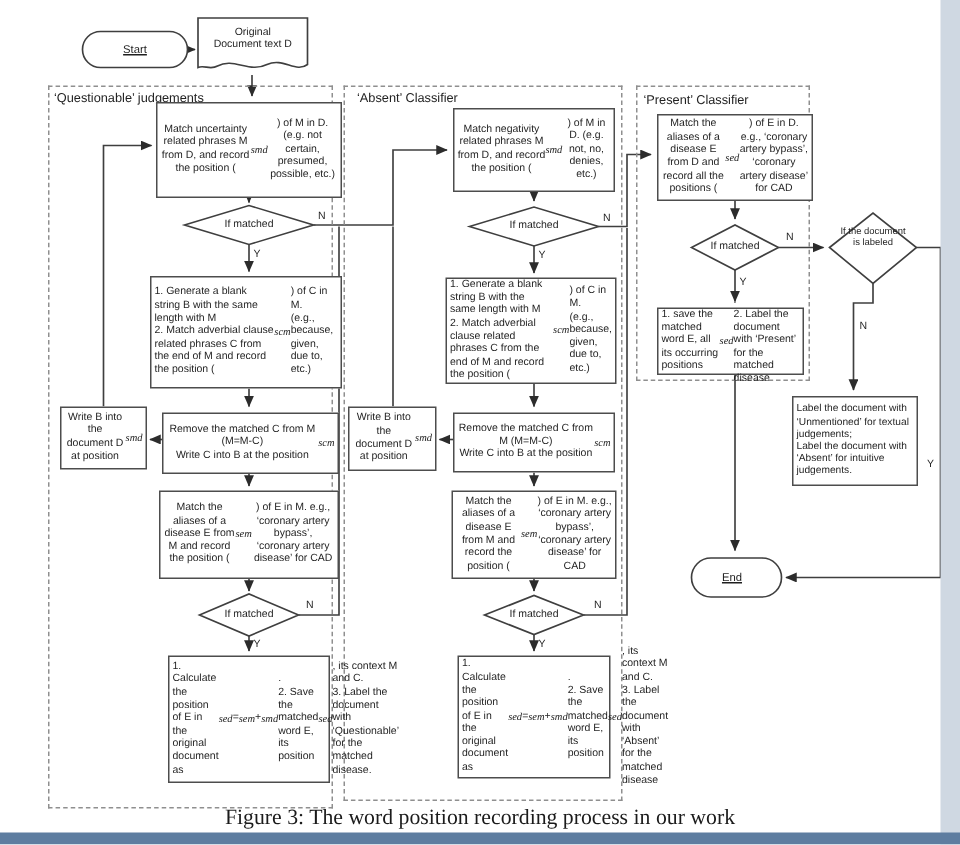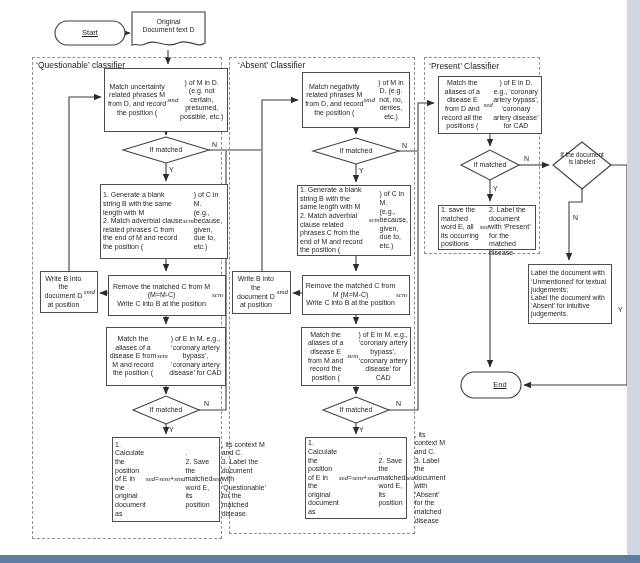--- a/index.html
+++ b/index.html
@@ -74,27 +74,27 @@
       <polygon points="461,165 490,150 519,165 490,180"></polygon>
       <polygon points="553,165 582,142 611,165 582,189"></polygon>
       <rect x="461" y="372" width="60" height="26" rx="13"></rect>
     </g>
   </svg>
 
   <div class="dashed" style="left:32px;top:57px;width:190px;height:482px;"></div>
   <div class="dashed" style="left:229px;top:57px;width:186px;height:477px;"></div>
   <div class="dashed" style="left:424px;top:57px;width:116px;height:197px;"></div>
 
-  <div class="clf-title" style="left:36px;top:60px;">‘Questionable’ classifier</div>
+  <div class="clf-title" style="left:36px;top:60px;">‘Questionable’ judgements</div>
   <div class="clf-title" style="left:238px;top:60px;">‘Absent’ Classifier</div>
   <div class="clf-title" style="left:429px;top:61px;">‘Present’ Classifier</div>
 
   <div class="ltext" style="left:55px;top:28px;width:70px;">Start</div>
   <div class="dtext" style="left:132px;top:18px;width:73px;">Original<br>Document text D</div>
-  <div class="ltext" style="left:470px;top:380px;width:60px;">End</div>
+  <div class="ltext" style="left:458px;top:380px;width:60px;">End</div>
 
   <div class="box" style="left:104px;top:68px;width:124px;height:64px;">Match uncertainty related phrases M from D, and record the position (<i>smd</i>) of M in D. (e.g. not certain, presumed, possible, etc.)</div>
   <div class="dtext" style="left:126px;top:146px;width:80px;">If matched</div>
   <div class="box left" style="left:100px;top:184px;width:128px;height:75px;">1. Generate a blank string B with the same length with M<br>2. Match adverbial clause related phrases C from the end of M and record the position (<i>scm</i>) of C in M.<br>(e.g., because, given, due to, etc.)</div>
   <div class="box" style="left:108px;top:275px;width:118px;height:41px;">Remove  the matched C from M (M=M-C)<br>Write C into B at the position <i>scm</i></div>
   <div class="box" style="left:40px;top:271px;width:58px;height:42px;">Write B into the document D at position <i>smd</i></div>
   <div class="box" style="left:106px;top:327px;width:120px;height:59px;">Match the aliases of a disease E from M and record the position (<i>sem</i>) of E in M. e.g., ‘coronary artery bypass’, ‘coronary artery disease’ for CAD</div>
   <div class="dtext" style="left:126px;top:406px;width:80px;">If matched</div>
   <div class="box left" style="left:112px;top:437px;width:108px;height:85px;">1. Calculate the  position of E in the original document as <i>sed</i>=<i>sem</i>+<i>smd</i>.<br>2. Save the matched word E, its position <i>sed</i>, its context M and C.<br>3.  Label the document with ‘Questionable’ for the matched disease.</div>
 
@@ -119,15 +119,16 @@
   <span class="branch" style="left:169px;top:426px;">Y</span>
   <span class="branch" style="left:402px;top:142px;">N</span>
   <span class="branch" style="left:359px;top:167px;">Y</span>
   <span class="branch" style="left:396px;top:400px;">N</span>
   <span class="branch" style="left:359px;top:426px;">Y</span>
   <span class="branch" style="left:524px;top:155px;">N</span>
   <span class="branch" style="left:493px;top:185px;">Y</span>
   <span class="branch" style="left:573px;top:214px;">N</span>
   <span class="branch" style="left:618px;top:306px;">Y</span>
 
+  <div id="caption">Figure 3: The word position recording process in our work</div>
   <div id="strip-right"></div>
   <div id="strip-bottom"></div>
 </div>
 
 </body></html>

